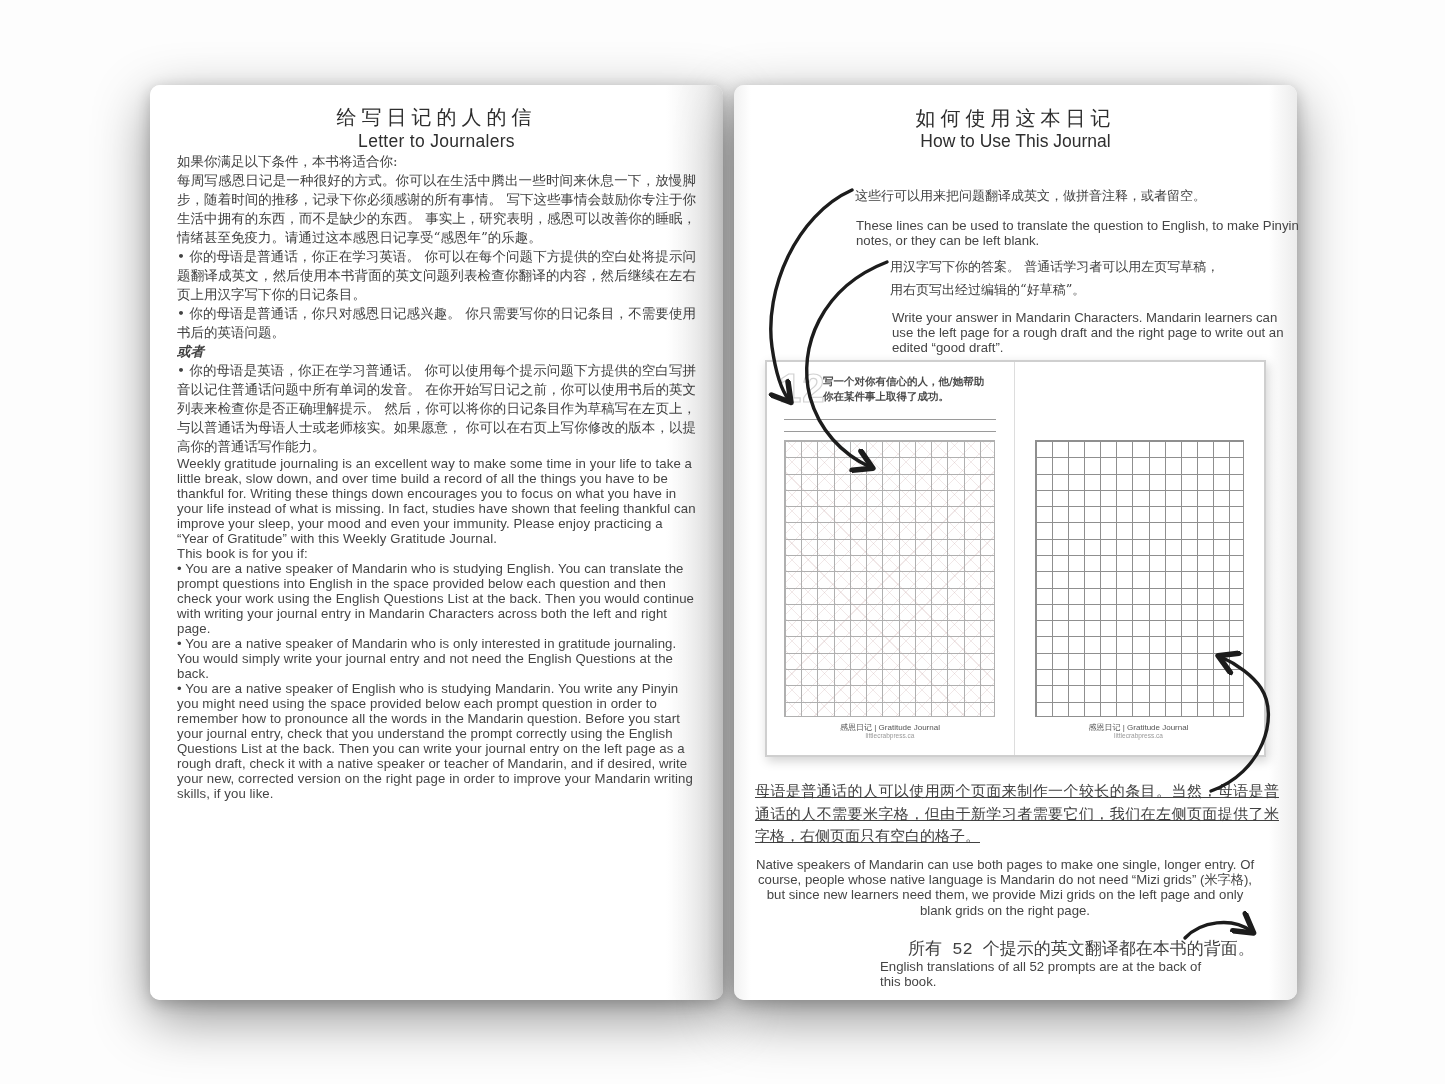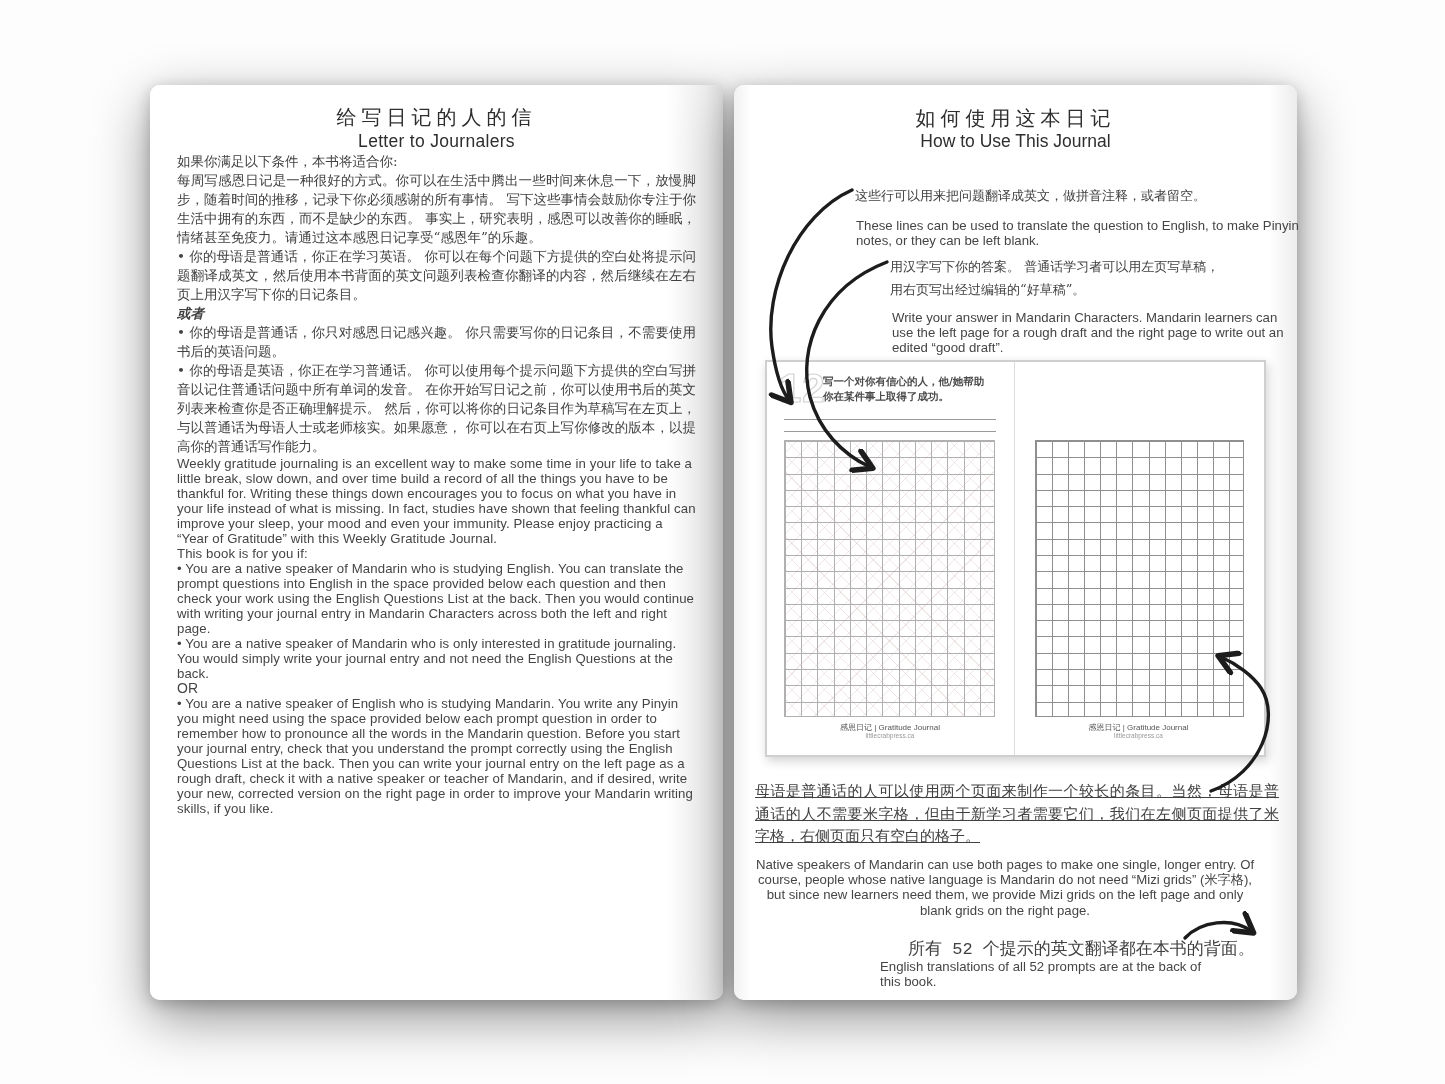--- a/index.html
+++ b/index.html
@@ -73,28 +73,27 @@
 
 <div class="canvas">
 
   <div class="page left">
     <div class="lp-inner">
       <h1 class="title-cn">给写日记的人的信</h1>
       <h2 class="title-en">Letter to Journalers</h2>
       <p class="cn mt-md">如果你满足以下条件，本书将适合你:</p>
       <p class="cn mt-lg">每周写感恩日记是一种很好的方式。你可以在生活中腾出一些时间来休息一下，放慢脚步，随着时间的推移，记录下你必须感谢的所有事情。 写下这些事情会鼓励你专注于你生活中拥有的东西，而不是缺少的东西。 事实上，研究表明，感恩可以改善你的睡眠，情绪甚至免疫力。请通过这本感恩日记享受“感恩年”的乐趣。</p>
       <p class="cn mt-md">• 你的母语是普通话，你正在学习英语。 你可以在每个问题下方提供的空白处将提示问题翻译成英文，然后使用本书背面的英文问题列表检查你翻译的内容，然后继续在左右页上用汉字写下你的日记条目。</p>
+      <p class="cn mt-md">• 你的母语是普通话，你只对感恩日记感兴趣。 你只需要写你的日记条目，不需要使用书后的英语问题。</p>
       <p class="cn or mt-sm">或者</p>
-      <p class="cn mt-md">• 你的母语是普通话，你只对感恩日记感兴趣。 你只需要写你的日记条目，不需要使用书后的英语问题。</p>
       <p class="cn mt-sm">• 你的母语是英语，你正在学习普通话。 你可以使用每个提示问题下方提供的空白写拼音以记住普通话问题中所有单词的发音。 在你开始写日记之前，你可以使用书后的英文列表来检查你是否正确理解提示。 然后，你可以将你的日记条目作为草稿写在左页上，与以普通话为母语人士或老师核实。如果愿意， 你可以在右页上写你修改的版本，以提高你的普通话写作能力。</p>
       <p class="en mt-lg">Weekly gratitude journaling is an excellent way to make some time in your life to take a little break, slow down, and over time build a record of all the things you have to be thankful for. Writing these things down encourages you to focus on what you have in your life instead of what is missing. In fact, studies have shown that feeling thankful can improve your sleep, your mood and even your immunity. Please enjoy practicing a “Year of Gratitude” with this Weekly Gratitude Journal.</p>
       <p class="en mt-md">This book is for you if:</p>
       <p class="en mt-md">• You are a native speaker of Mandarin who is studying English. You can translate the prompt questions into English in the space provided below each question and then check your work using the English Questions List at the back. Then you would continue with writing your journal entry in Mandarin Characters across both the left and right page.</p>
       <p class="en mt-md">• You are a native speaker of Mandarin who is only interested in gratitude journaling. You would simply write your journal entry and not need the English Questions at the back.</p>
-      <p class="en or-en mt-md">OR</p>
       <p class="en mt-sm">• You are a native speaker of English who is studying Mandarin. You write any Pinyin you might need using the space provided below each prompt question in order to remember how to pronounce all the words in the Mandarin question. Before you start your journal entry, check that you understand the prompt correctly using the English Questions List at the back. Then you can write your journal entry on the left page as a rough draft, check it with a native speaker or teacher of Mandarin, and if desired, write your new, corrected version on the right page in order to improve your Mandarin writing skills, if you like.</p>
     </div>
   </div>
 
   <div class="page right">
     <div class="rp-el rp-title-cn">如何使用这本日记</div>
     <div class="rp-el rp-title-en">How to Use This Journal</div>
 
     <div class="rp-el ann-cn ann1-cn">这些行可以用来把问题翻译成英文，做拼音注释，或者留空。</div>
     <div class="rp-el ann-en ann1-en">These lines can be used to translate the question to English, to make Pinyin notes, or they can be left blank.</div>

